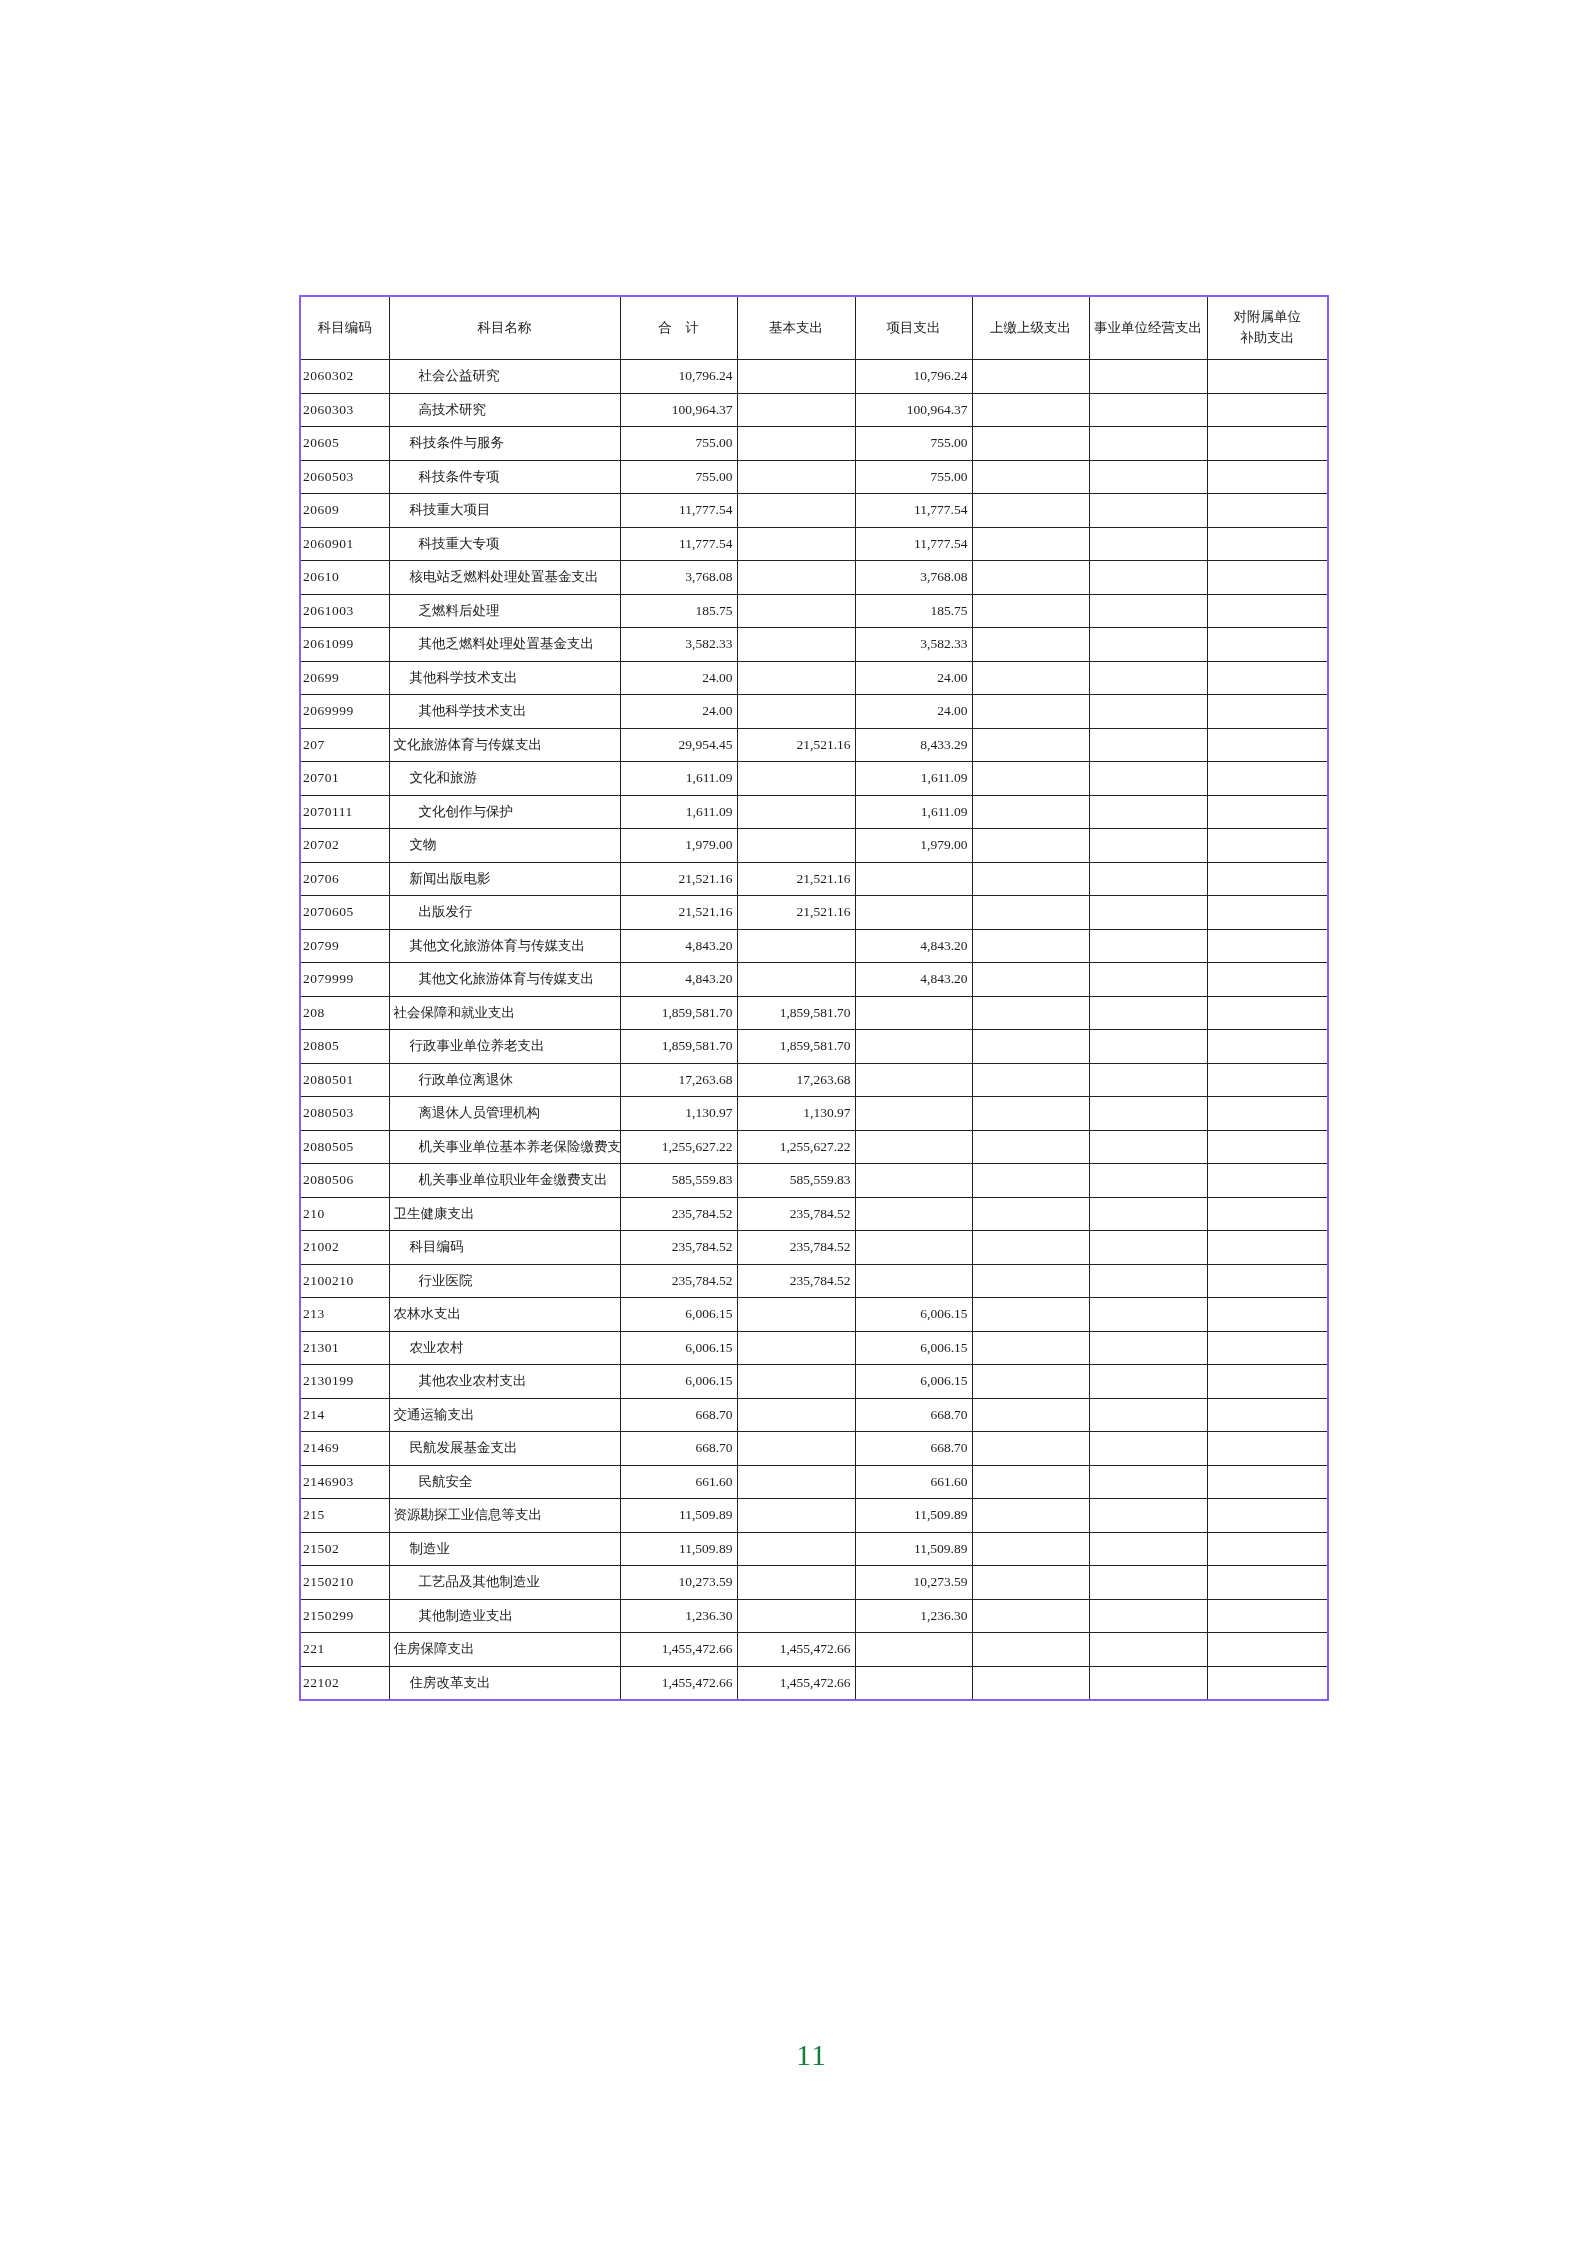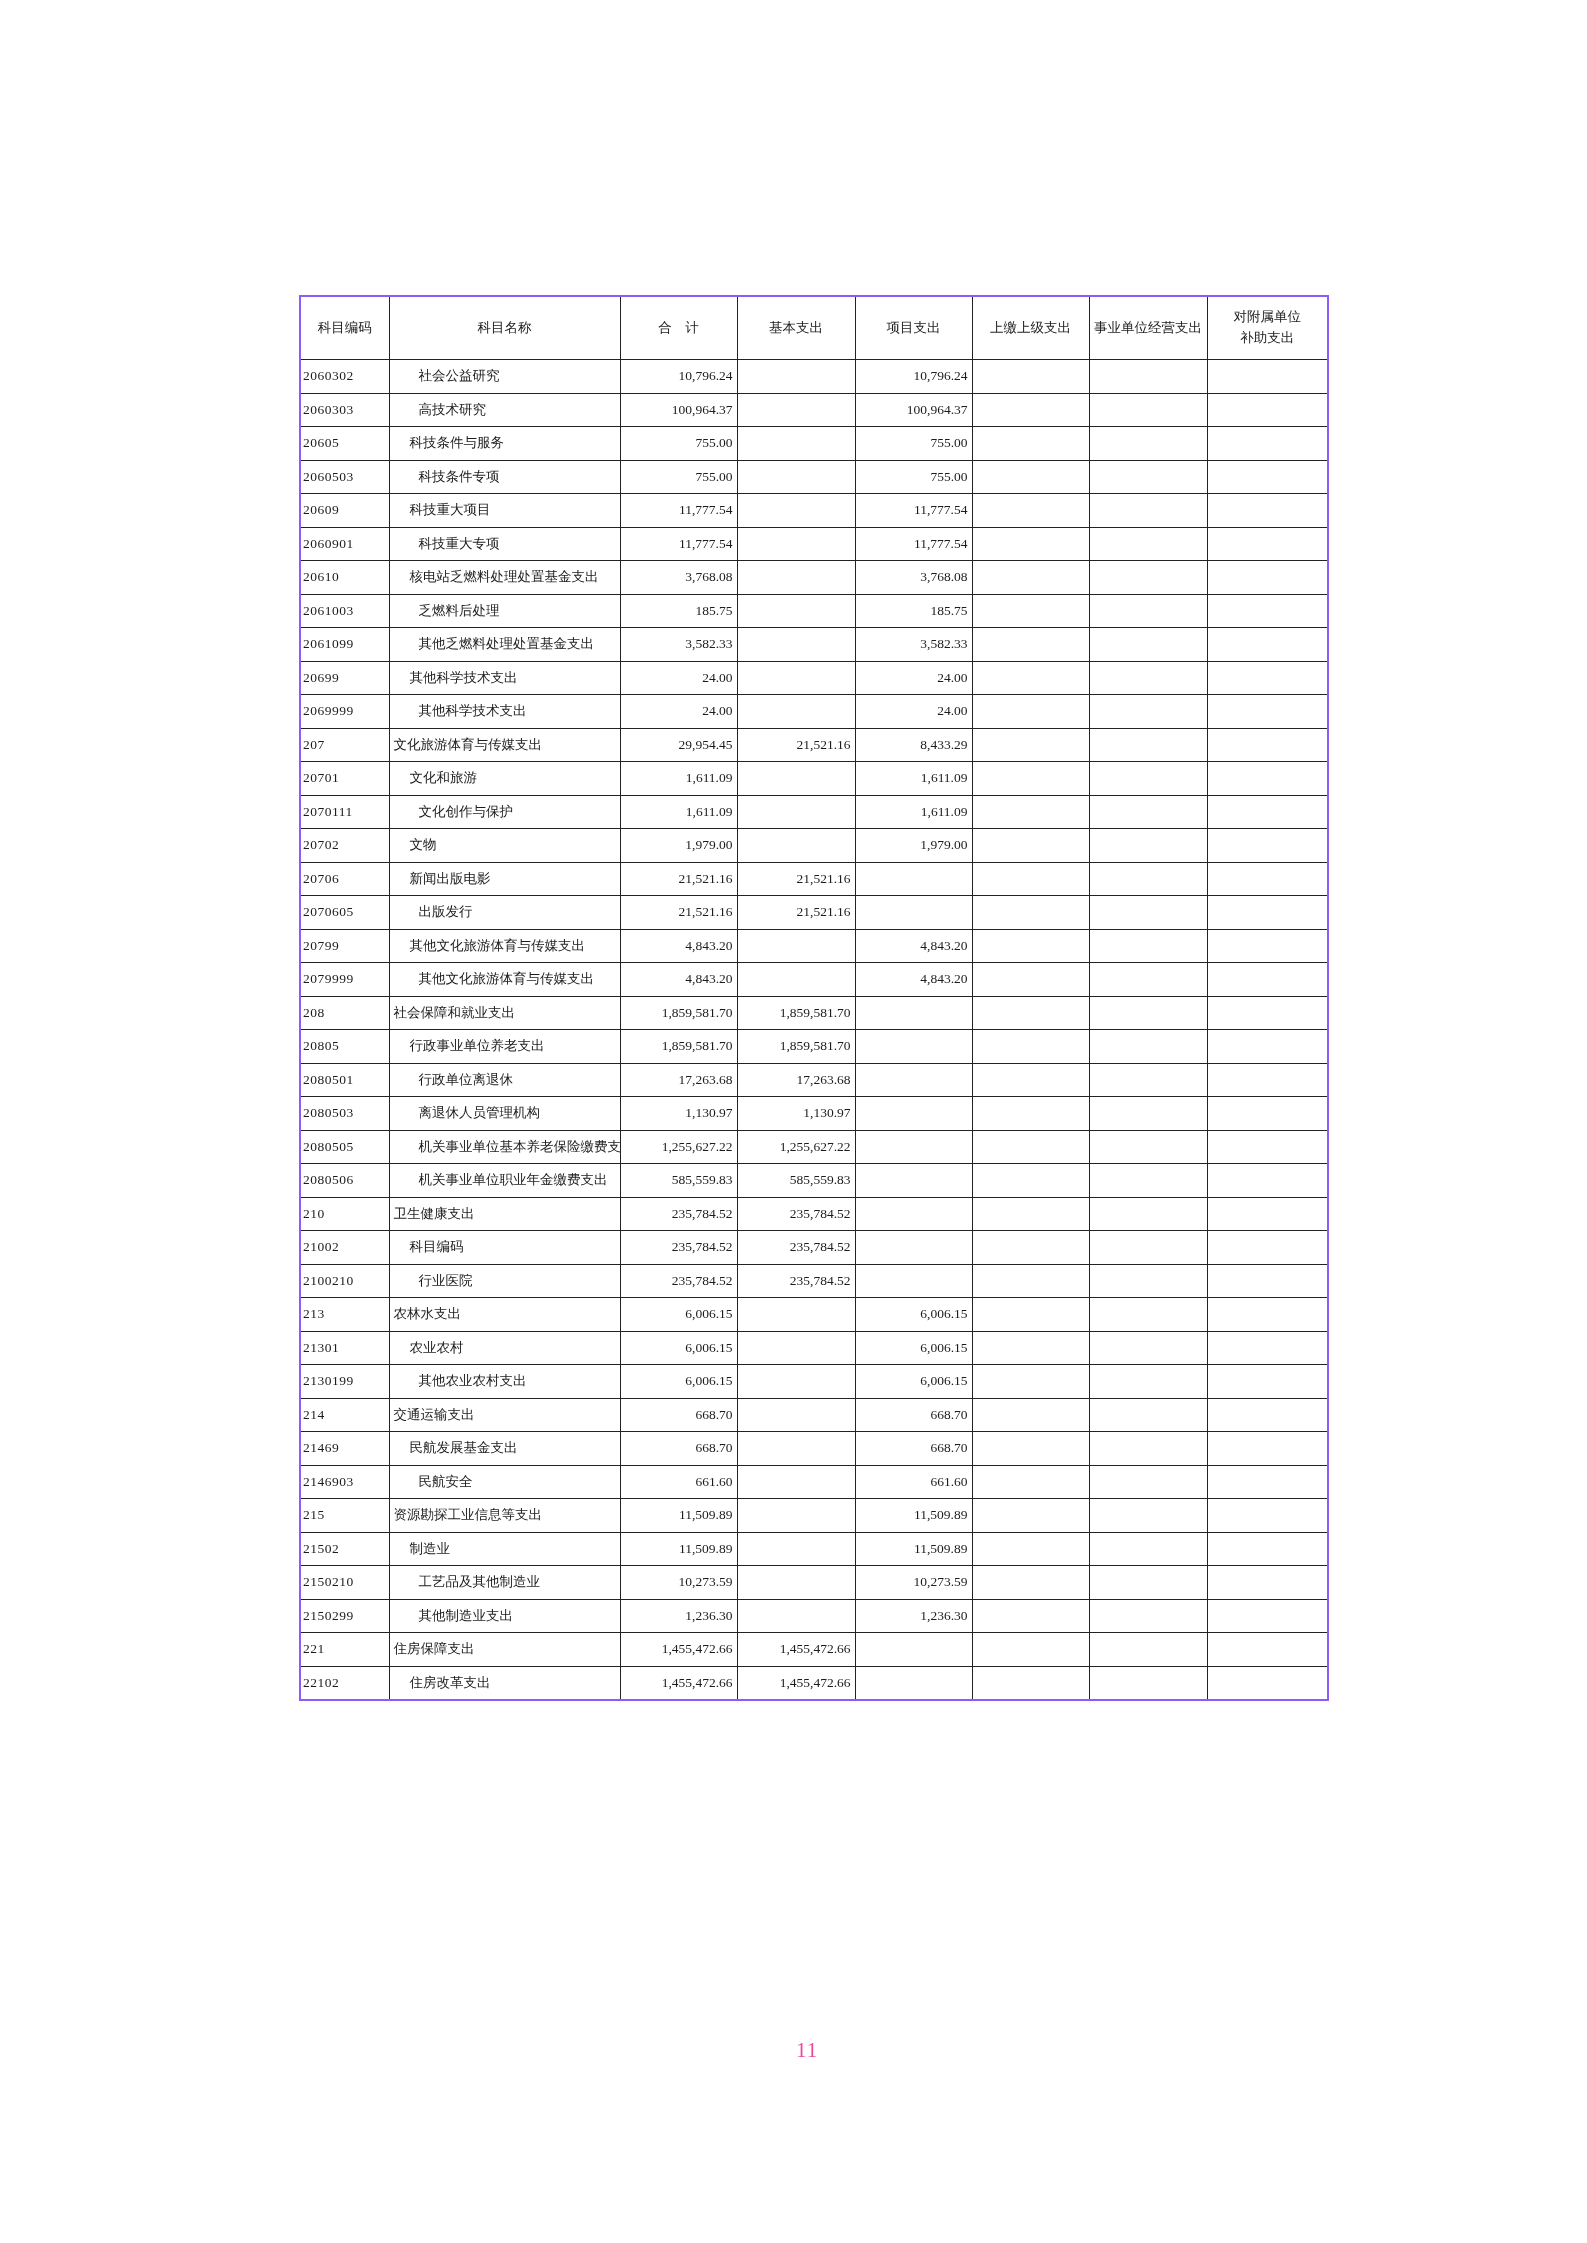--- a/index.html
+++ b/index.html
@@ -65,22 +65,22 @@
   td.name.lv2 { padding-left: 20px; }
   td.name.lv3 { padding-left: 29px; }
   td.num {
     text-align: right;
     padding-right: 4px;
   }
   .page-number {
     position: absolute;
     left: 796px;
     top: 2038px;
-    font-size: 21px;
-    color: #ec4899;
+    font-size: 30px;
+    color: #15803d;
     letter-spacing: 1px;
   }
 </style>
 </head>
 <body>
 
 <div class="page">
   <table class="budget-table">
     <colgroup>
       <col class="c-code">

